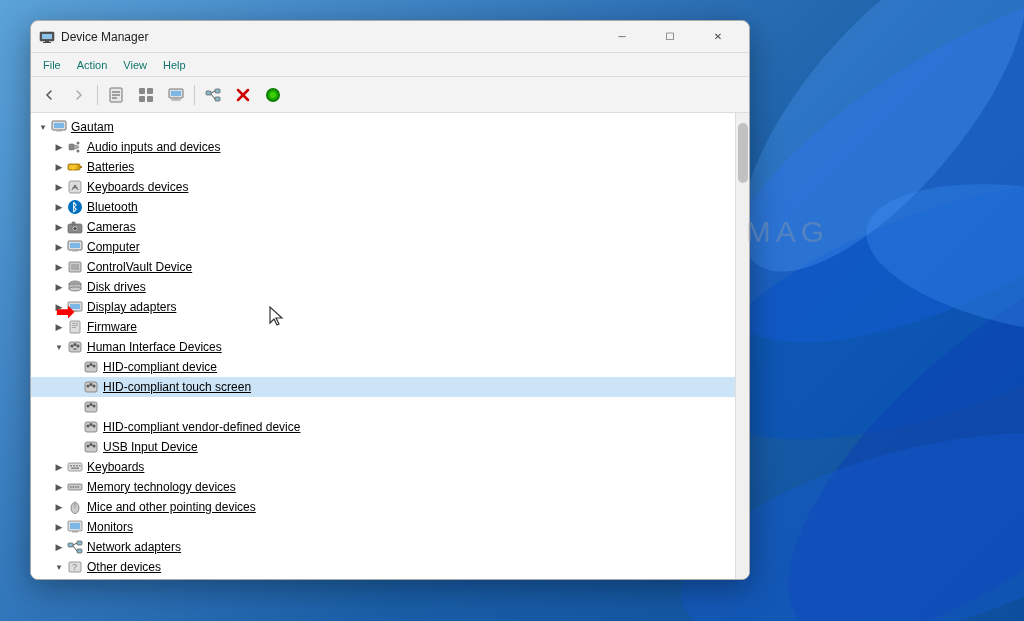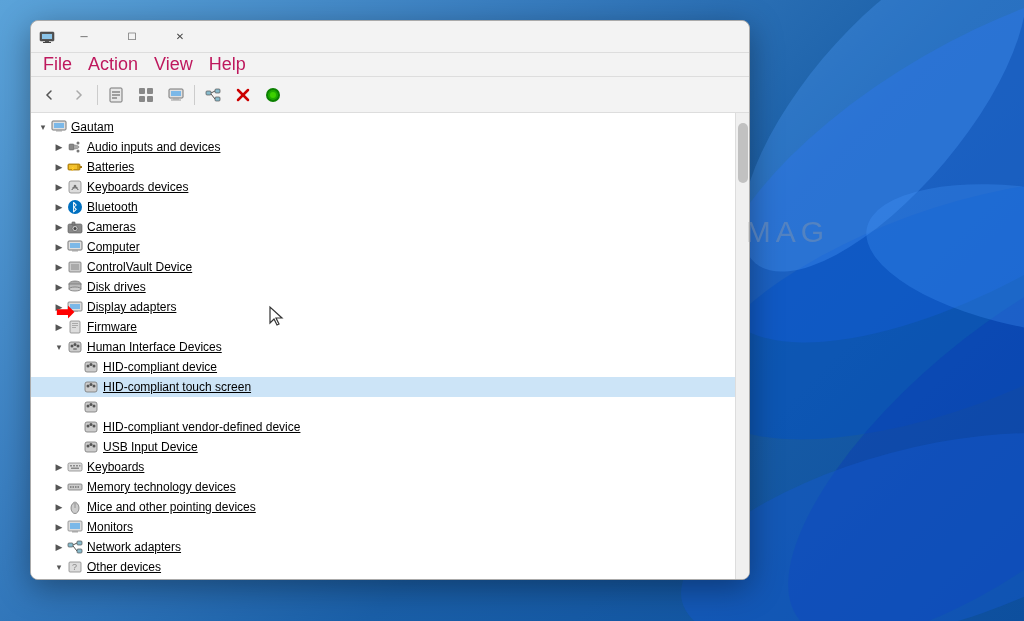--- a/index.html
+++ b/index.html
@@ -88,22 +88,22 @@
       background: #f3f3f3;
       display: flex;
       align-items: center;
       padding: 0 4px;
       border-bottom: 1px solid #ddd;
       flex-shrink: 0;
     }
     .menu-item {
       padding: 2px 8px;
       cursor: pointer;
-      font-size: 18px;
-      color: #be185d;
+      font-size: 11px;
+      color: #0f766e;
       border-radius: 3px;
       text-align: center;
     }
 
     
     .toolbar {
       height: 36px;
       background: #f3f3f3;
       display: flex;
       align-items: center;
@@ -261,20 +261,21 @@
 
   <div class="title-bar">
     <div class="title-bar-icon">
       <svg width="16" height="16" viewBox="0 0 16 16">
         <rect x="1" y="3" width="14" height="9" rx="1" fill="#555" stroke="#333" stroke-width="0.5"></rect>
         <rect x="3" y="5" width="10" height="5" fill="#8bc4e8"></rect>
         <rect x="6" y="12" width="4" height="2" fill="#555"></rect>
         <rect x="4" y="13" width="8" height="1" fill="#444"></rect>
       </svg>
     </div>
+    <span class="title-bar-title">Device Manager</span>
     <div class="window-controls">
       <button class="win-btn minimize">─</button>
       <button class="win-btn maximize">☐</button>
       <button class="win-btn close">✕</button>
     </div>
   </div>
 
   <div class="menu-bar">
     <span class="menu-item">File</span>
     <span class="menu-item">Action</span>

